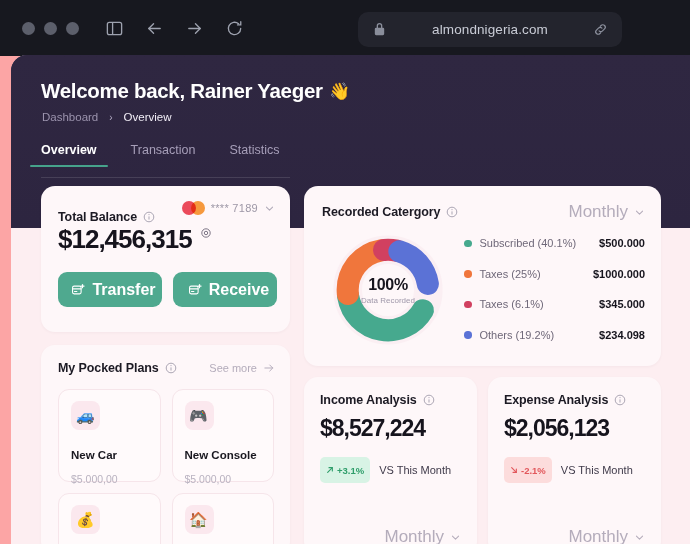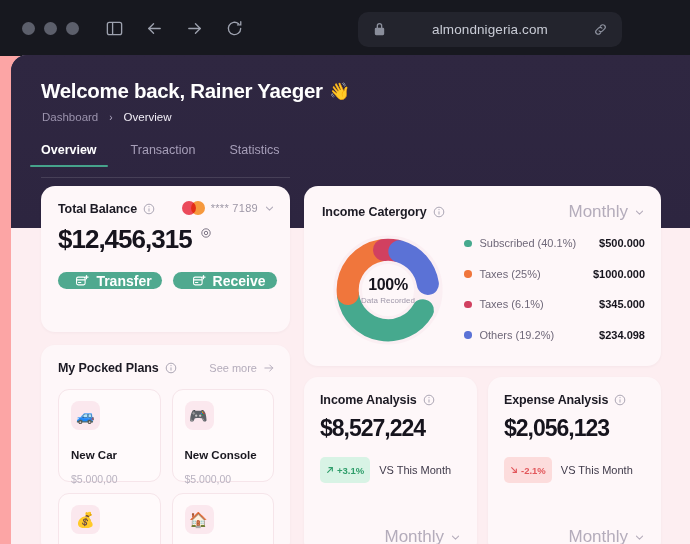--- a/index.html
+++ b/index.html
@@ -91,21 +91,21 @@
   }
   .card-title {
     display:flex; align-items:center; gap:6px;
     font-size:12.5px; font-weight:700; color:#1c1a24; letter-spacing:-.1px;
   }
   .info-ico { color:#a9a3b2; display:flex; }
   .info-ico svg { width:12px; height:12px; display:block; }
 
   
   #card-balance { left:30px; top:131px; width:249px; height:146px; }
-  #bal-head { position:absolute; left:17px; top:16px; }
+  #bal-head { position:absolute; left:17px; top:24px; }
   #bal-card-chip {
     position:absolute; right:15px; top:15px;
     display:flex; align-items:center; gap:6px;
   }
   #mc { position:relative; width:23px; height:14px; }
   #mc i { position:absolute; top:0; width:14px; height:14px; border-radius:50%; }
   #mc .mc-a { left:0; background:#eb4a5b; }
   #mc .mc-b { left:9px; background:#f79e3e; mix-blend-mode:multiply; }
   #bal-num { font-size:11px; color:#9d97a6; letter-spacing:.3px; }
   .chev { color:#b0aab9; display:flex; }
@@ -118,22 +118,22 @@
   #bal-amount .amt {
     font-size:26px; font-weight:700; color:#16141d; letter-spacing:-1px;
   }
   #eye-ico { color:#6d6678; margin-top:3px; display:flex; }
   #eye-ico svg { width:12px; height:12px; display:block; }
 
   #bal-actions {
     position:absolute; left:17px; top:86px; display:flex; gap:11px;
   }
   .btn-green {
-    width:104px; height:17px; border:none; border-radius:9px;
-    background:#4fa98f; color:#fff; font-size:14px; font-weight:600;
+    width:104px; height:35px; border:none; border-radius:9px;
+    background:#4fa98f; color:#fff; font-size:16px; font-weight:600;
     font-family:"Liberation Sans", sans-serif;
     display:flex; align-items:center; justify-content:center; gap:7px;
     cursor:pointer;
     padding-left:7px;
   }
   .btn-green svg { width:14px; height:14px; display:block; }
 
   
   #card-plans { left:30px; top:290px; width:249px; height:210px; }
   #plans-head {
@@ -395,21 +395,21 @@
             <div class="plan-emoji">🏠</div>
             <div class="plan-name"></div>
             <div class="plan-amt"></div>
           </div>
         </div>
       </div>
 
       <div class="card" id="card-expense">
         <div id="exp-head">
           <span class="card-title">
-            <span>Income Catergory</span>
+            <span>Recorded Catergory</span>
             <span class="info-ico">
               <svg viewBox="0 0 16 16" fill="none" stroke="currentColor" stroke-width="1.3">
                 <circle cx="8" cy="8" r="6.4"></circle>
                   <line x1="8" y1="7.2" x2="8" y2="11.4"></line>
                   <circle cx="8" cy="4.8" r=".75" fill="currentColor" stroke="none"></circle>
               </svg>
             </span>
           </span>
           <span class="dropdown">
             <span>Monthly</span>

